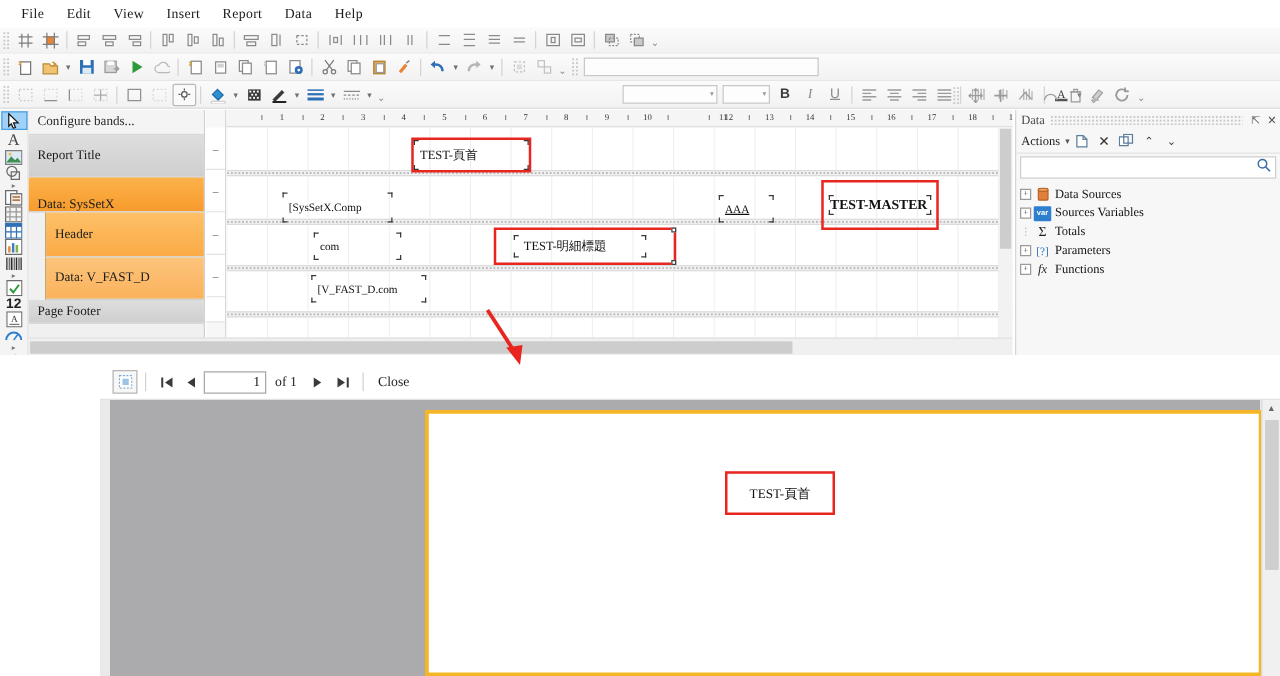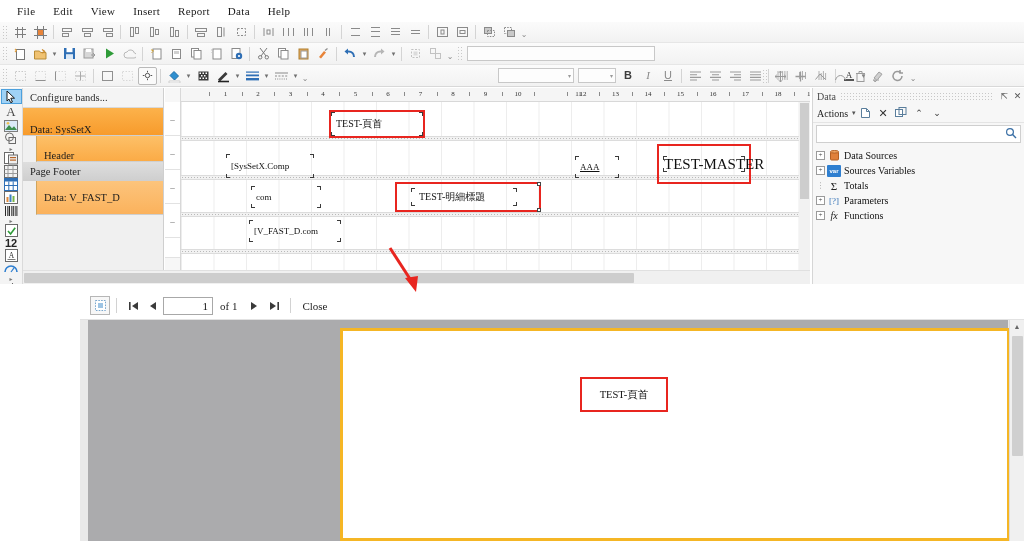--- a/index.html
+++ b/index.html
@@ -109,21 +109,21 @@
     font-size: 10.5px; color: #1c1c1c; cursor: default;
     border-bottom: 1px solid #cfcfcf; position: relative;
   }
   .band.gray   { background: linear-gradient(#dedede, #cfcfcf); }
   .band.orange { background: linear-gradient(#fcb24b, #f79b2c); }
   .band.orange2{ background: linear-gradient(#fdc068, #fbab46); }
   .band.orange3{ background: linear-gradient(#fcc47c, #fbb25c); }
   .band.nested { margin-left: 13px; border-left: 1px solid #cfa55e; }
   .bandTitle  { height: 34px; }
   .bandSysSet { height: 28px; align-items: flex-end; }
-  .bandHeader { height: 26px; align-items: flex-end; }
+  .bandHeader { height: 36px; }
   .bandFast   { height: 34px; }
   .bandFooter { height: 19px; }
 
   #vruler {
     position: absolute; left: 142px; top: 0; width: 16px; height: 196px;
     background: #f7f7f7; border-right: 1px solid #d8d8d8;
   }
   #vruler .vseg {
     border-bottom: 1px solid #e2e2e2; background: #ffffff;
     display: flex; align-items: center; justify-content: center;
@@ -950,31 +950,34 @@
       </svg>
   </div>
   <div class="ptool mini">▸</div>
   <div class="ptool" style="font-family:'Liberation Mono',monospace;font-size:9px;color:#333;">&lt;/&gt;</div>
 </div>
 
 <div id="designer">
 
   <div id="bandheadercol">
     <div class="cfgbands">Configure bands...</div>
+    <div class="band gray bandTitle">
+      <span>Report Title</span>
+    </div>
     <div class="band orange bandSysSet">
       <span>Data: SysSetX</span>
     </div>
     <div class="band orange2 bandHeader nested">
       <span>Header</span>
     </div>
+    <div class="band orange3 bandFast nested">
+      <span>Data: V_FAST_D</span>
+    </div>
     <div class="band gray bandFooter">
       <span>Page Footer</span>
-    </div>
-    <div class="band orange3 bandFast nested">
-      <span>Data: V_FAST_D</span>
     </div>
   </div>
 
   <div id="rulerTopCorner">◀▶</div>
 
   <div id="vruler">
     <div class="vseg" style="margin-top:14px;height:34px;">–</div>
     <div class="vseg" style="height:34px;">–</div>
     <div class="vseg" style="height:34px;">–</div>
     <div class="vseg" style="height:34px;">–</div>
@@ -1058,21 +1061,21 @@
       <span class="corner c-bl"></span>
       <span class="corner c-br"></span>
       <span class="txt" style="font-size:9px;">AAA</span>
     </div>
 
     <div class="robj redbox" style="left:476px;top:42px;width:94px;height:40px;">
       <span class="corner c-tl" style="left:4px;top:10px;"></span>
       <span class="corner c-tr" style="right:4px;top:10px;"></span>
       <span class="corner c-bl" style="left:4px;bottom:10px;"></span>
       <span class="corner c-br" style="right:4px;bottom:10px;"></span>
-      <span class="txt" style="font-size:15px;">TEST-MASTER</span>
+      <span class="txt" style="font-size:11px;font-weight:bold;">TEST-MASTER</span>
     </div>
 
     <div class="robj" style="left:70px;top:84px;width:70px;height:22px;">
       <span class="corner c-tl"></span>
       <span class="corner c-tr"></span>
       <span class="corner c-bl"></span>
       <span class="corner c-br"></span>
       <span class="txt" style="font-size:9px;">com</span>
     </div>
 

